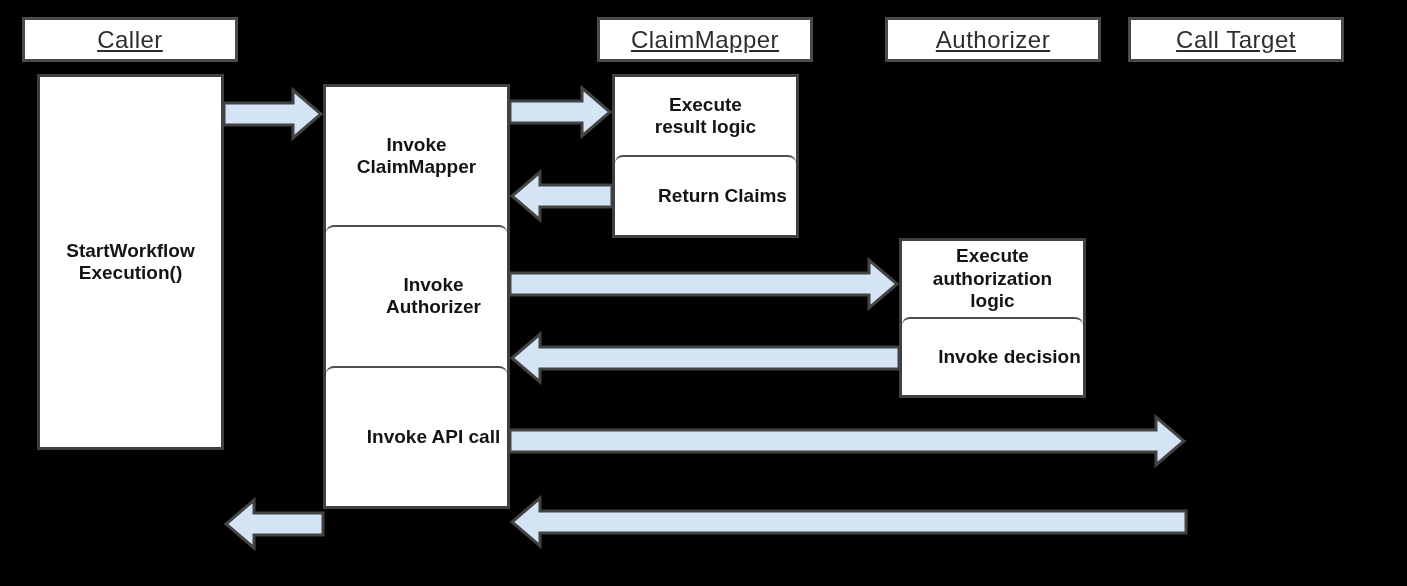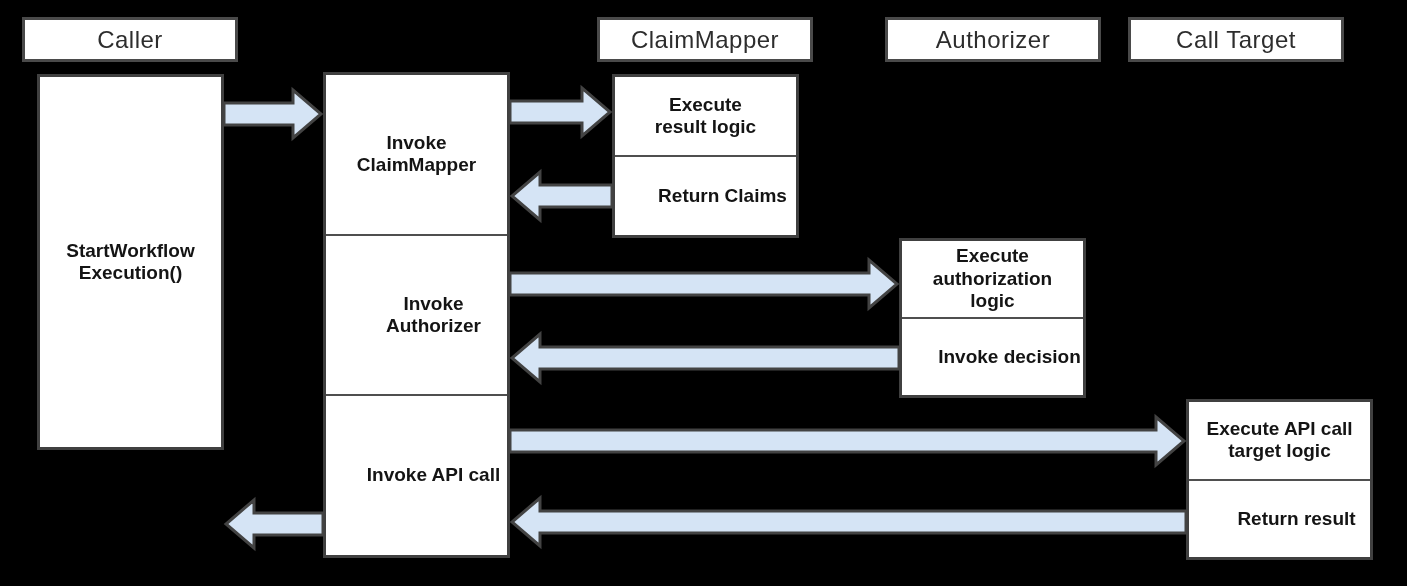--- a/index.html
+++ b/index.html
@@ -6,32 +6,32 @@
   html, body { margin: 0; padding: 0; background: #000; }
   .canvas {
     position: relative; width: 1407px; height: 586px;
     background: #000000; overflow: hidden;
     font-family: "Liberation Sans", sans-serif;
   }
   .hdr {
     position: absolute; top: 17px; width: 216px; height: 45px;
     background: #ffffff; border: 3px solid #4a4a4a;
     display: flex; align-items: center; justify-content: center;
-    font-size: 24px; font-weight: 400; color: #2d2d2d; letter-spacing: 0.5px;
+    font-size: 24px; font-weight: 400; color: #2d2d2d; letter-spacing: 0.5px; text-decoration: underline;
   }
   .act {
     position: absolute; width: 187px;
     background: #ffffff; border: 3px solid #404040;
     display: flex; flex-direction: column;
   }
   .sec {
     flex: 1; display: flex; flex-direction: column;
     align-items: center; justify-content: center;
     text-align: center; font-size: 19px; font-weight: 700;
-    color: #141414; line-height: 1.18; padding: 2px;
+    color: #141414; line-height: 1.18; padding: 2px; border-radius: 8px;
   }
   .sec + .sec { border-top: 2px solid #4f4f4f; padding-left: 36px; }
   .sec span { display: block; }
   .arrow { position: absolute; height: 52px; overflow: visible; }
   .arrow polygon { stroke: #434343; stroke-width: 3; stroke-linejoin: miter; }
 </style>
 </head>
 <body>
 
 <div class="canvas">
@@ -41,21 +41,21 @@
   <div class="hdr" style="left:885px">Authorizer</div>
   <div class="hdr" style="left:1128px">Call Target</div>
 
   <div class="act" style="left:37px; top:74px; height:376px">
     <div class="sec">
       <span>StartWorkflow</span>
       <span>Execution()</span>
     </div>
   </div>
 
-  <div class="act" style="left:323px; top:72px; height:486px">
+  <div class="act" style="left:323px; top:84px; height:425px">
     <div class="sec">
       <span>Invoke</span>
       <span>ClaimMapper</span>
     </div>
     <div class="sec">
       <span>Invoke</span>
       <span>Authorizer</span>
     </div>
     <div class="sec">
       <span>Invoke API call</span>
@@ -76,29 +76,20 @@
     <div class="sec">
       <span>Execute</span>
       <span>authorization</span>
       <span>logic</span>
     </div>
     <div class="sec">
       <span>Invoke decision</span>
     </div>
   </div>
 
-  <div class="act" style="left:1186px; top:399px; height:161px">
-    <div class="sec">
-      <span>Execute API call</span>
-      <span>target logic</span>
-    </div>
-    <div class="sec">
-      <span>Return result</span>
-    </div>
-  </div>
 
   <svg class="arrow" style="left:224px; top:88px;  width:99px" viewBox="0 0 99 52">
     <polygon points="0,15 69,15 69,2 97,26 69,50 69,37 0,37" fill="#d5e4f5"></polygon>
   </svg>
   <svg class="arrow" style="left:510px; top:86px;  width:102px" viewBox="0 0 102 52">
     <polygon points="0,15 72,15 72,2 100,26 72,50 72,37 0,37" fill="#d5e4f5"></polygon>
   </svg>
   <svg class="arrow" style="left:510px; top:170px; width:102px" viewBox="0 0 102 52">
     <polygon points="102,15 30,15 30,2 2,26 30,50 30,37 102,37" fill="#d5e4f5"></polygon>
   </svg>

